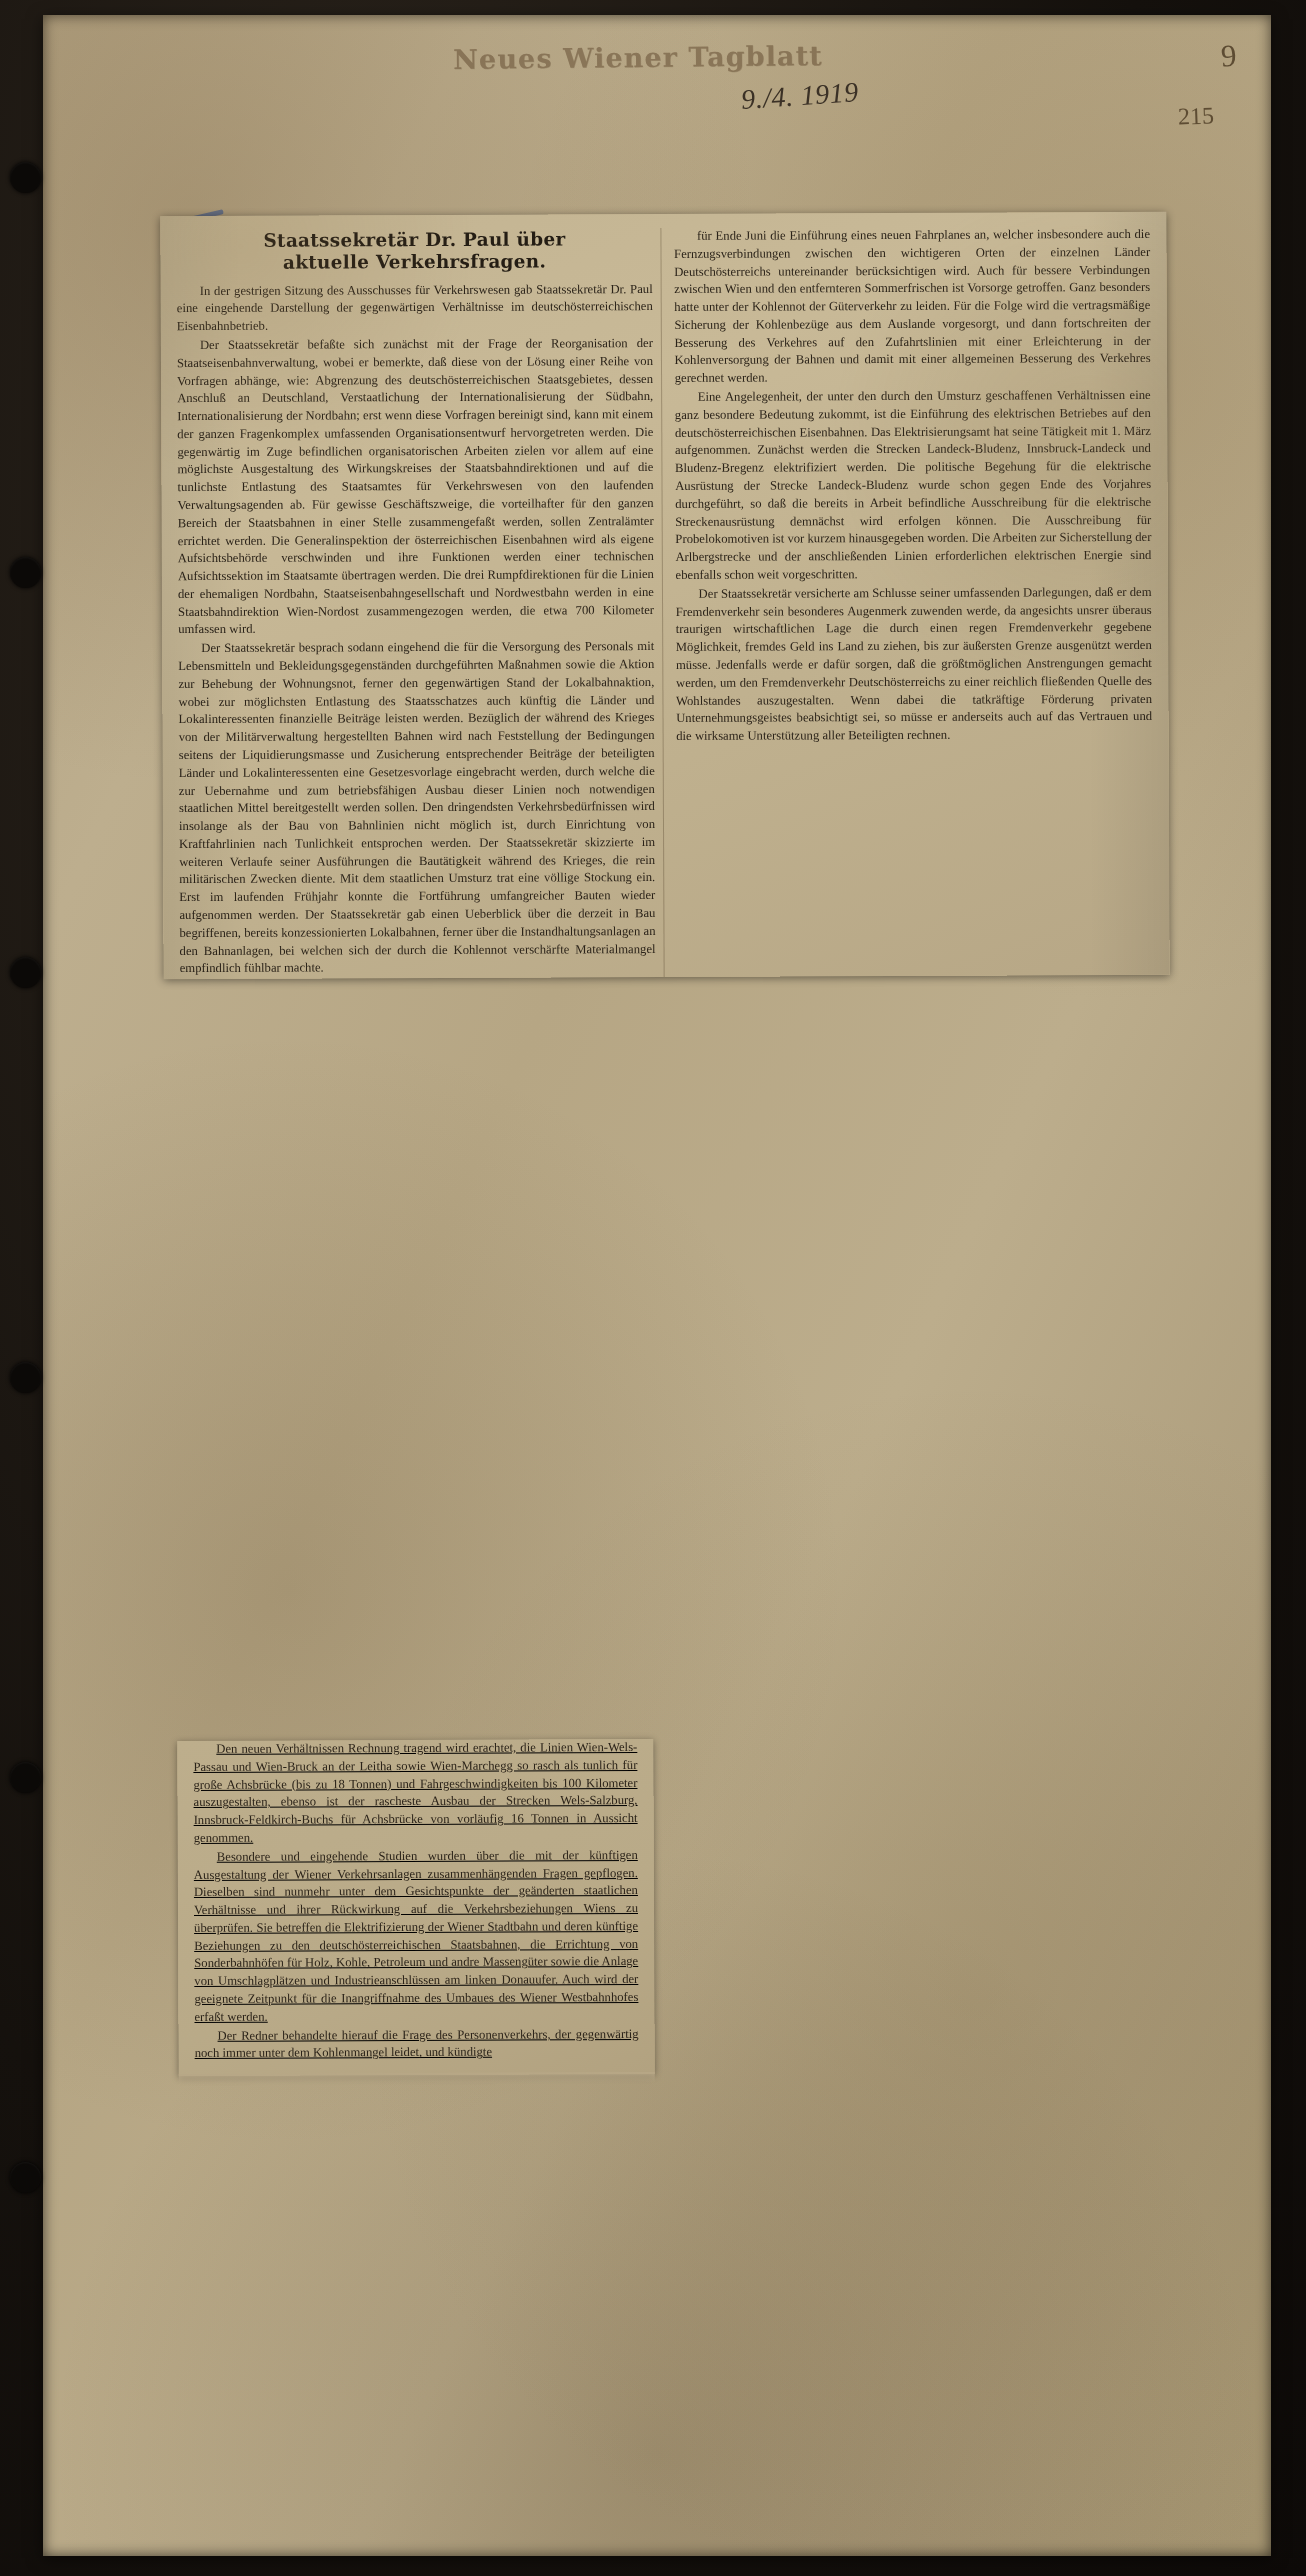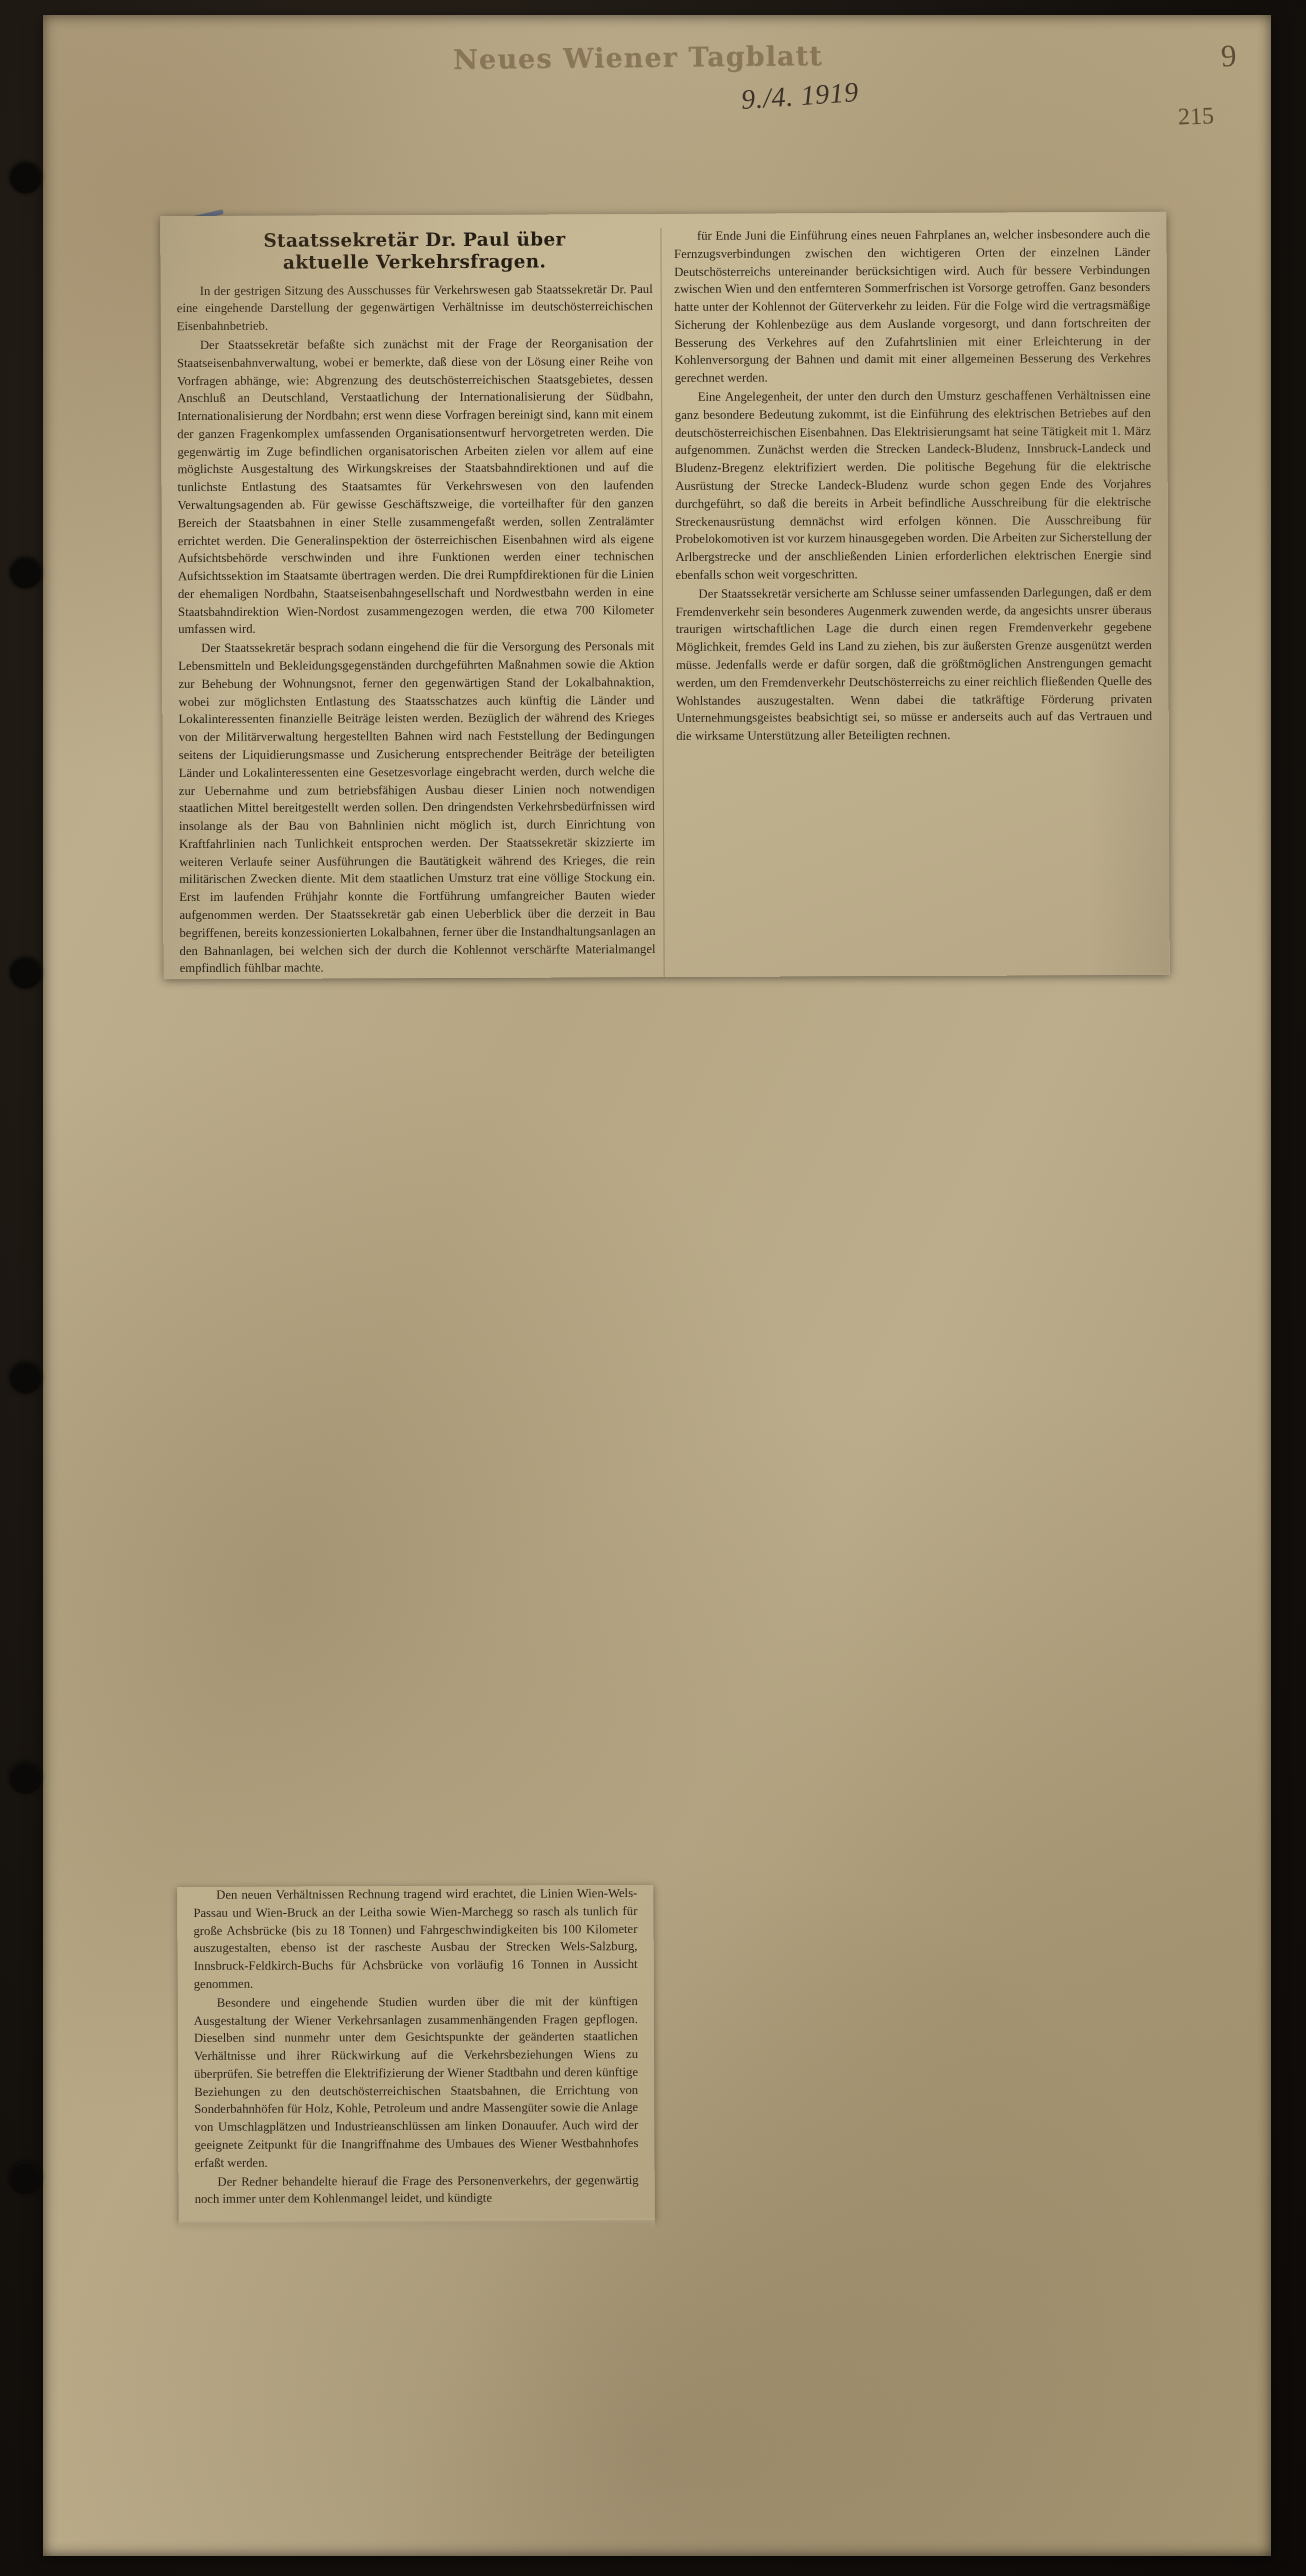--- a/index.html
+++ b/index.html
@@ -164,23 +164,24 @@
   .body p {
     margin: 0 0 1.1px 0;
     text-indent: 23px;
   }
   .body p.first { text-indent: 23px; }
 
   
   .tail {
     position: absolute;
     left: 178px;
-    top: 1878px;
+    top: 1732px;
     width: 476px;
     padding: 8px 0 0 0;
+    text-decoration: underline;
   }
   .torn-edge-bottom {
     position: absolute;
     left: 0; right: 0; bottom: -8.6px;
     height: 10.8px;
     background: linear-gradient(180deg, rgba(183,167,134,1) 0%, rgba(183,167,134,0) 100%);
   }
   .ink-mark {
     position: absolute;
     left: 172px;

